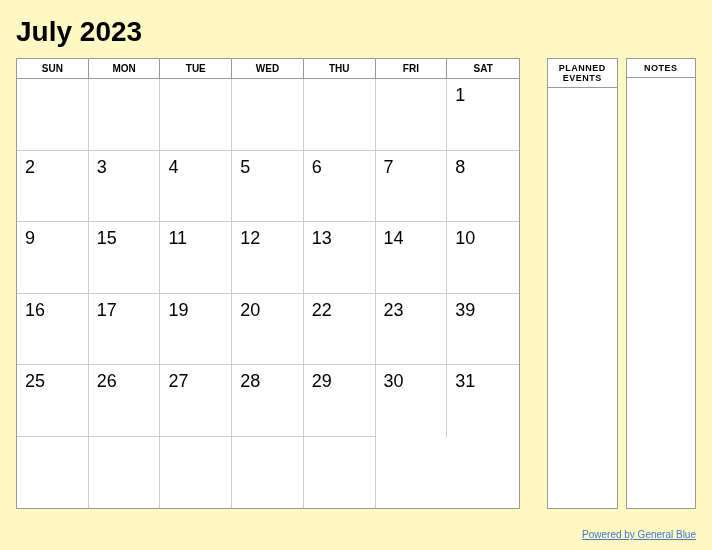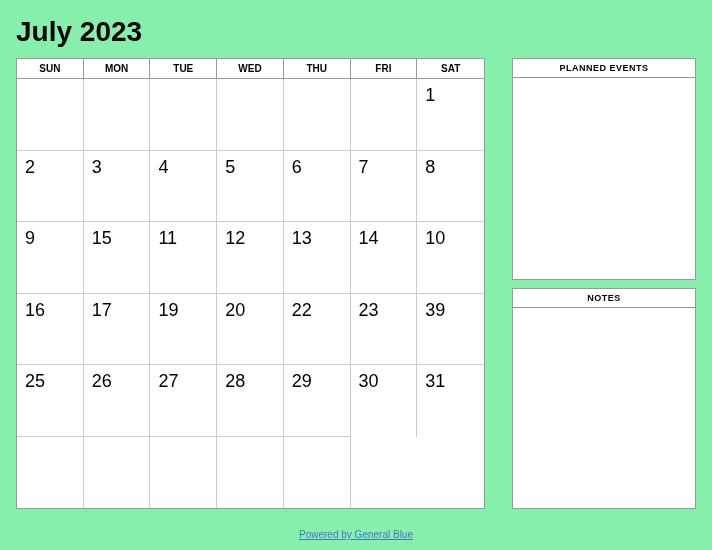--- a/index.html
+++ b/index.html
@@ -8,21 +8,21 @@
       background: #f0f0f0;
       display: flex;
       justify-content: center;
       align-items: center;
       width: 712px;
       height: 550px;
       font-family: Arial, sans-serif;
     }
 
     .page {
-      background: #86efac;
+      background: #fef9c3;
       width: 712px;
       height: 550px;
       padding: 16px 16px 10px 16px;
       display: flex;
       flex-direction: column;
     }
 
     .month-title {
       font-size: 28px;
       font-weight: bold;
@@ -88,23 +88,23 @@
 
     .calendar-cell.empty {
       background: #fff;
     }
 
     .calendar-cell.last-row {
       border-bottom: none;
     }
 
     .sidebar {
-      width: 184px;
-      display: flex;
-      flex-direction: column;
+      width: 149px;
+      display: flex;
+      flex-direction: row;
       gap: 8px;
     }
 
     .sidebar-box {
       border: 1px solid #999;
       background: #fff;
       display: flex;
       flex-direction: column;
     }
 
@@ -126,21 +126,21 @@
 
     .planned-events-box {
       flex: 1;
     }
 
     .notes-box {
       flex: 1;
     }
 
     .footer {
-      text-align: center;
+      text-align: right;
       margin-top: 20px;
       font-size: 10px;
     }
 
     .footer a {
       color: #4477cc;
       text-decoration: underline;
     }
   </style>
 </head>

